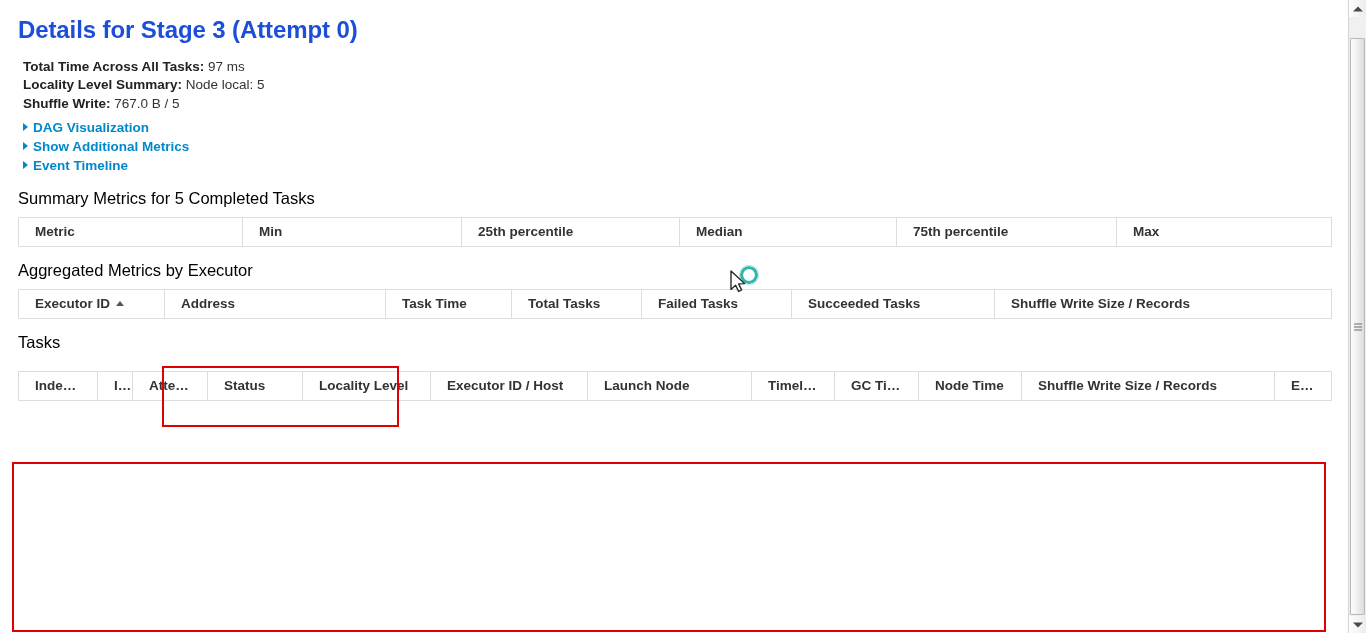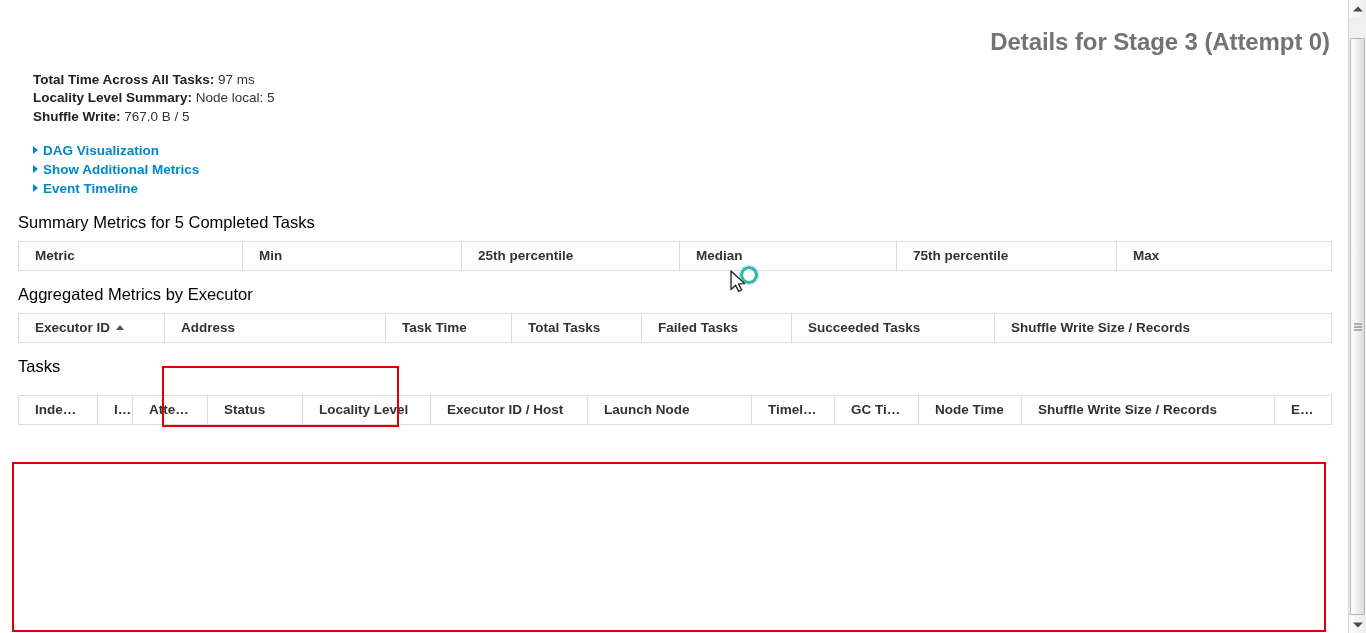--- a/index.html
+++ b/index.html
@@ -27,37 +27,36 @@
     background: #ffffff;
   }
 
   .content {
     padding: 16px 18px 0 18px;
   }
 
   h3.page-title {
     font-size: 24px;
     font-weight: bold;
-    color: #737373;
-    margin: 12px 0 14px 0;
+    color: #1d4ed8;
+    margin: 0 0 14px 0;
     line-height: 1.15;
     letter-spacing: -0.1px;
-    text-align: right;
   }
 
   .summary-lines {
     margin: 0 0 12px 0;
     line-height: 18.5px;
   }
   .summary-lines li {
     list-style: none;
     font-size: 13.5px;
     color: #333;
   }
-  ul.unstyled { margin: 15px; padding: 0; }
+  ul.unstyled { margin: 5px; padding: 0; }
   .strong { font-weight: bold; color: #222; }
 
   .toggle-links { margin: 0 0 10px 0; padding: 0; }
   .toggle-links li {
     list-style: none;
     line-height: 18px;
     margin: 0;
     font-weight: bold;
   }
   .toggle-link {

